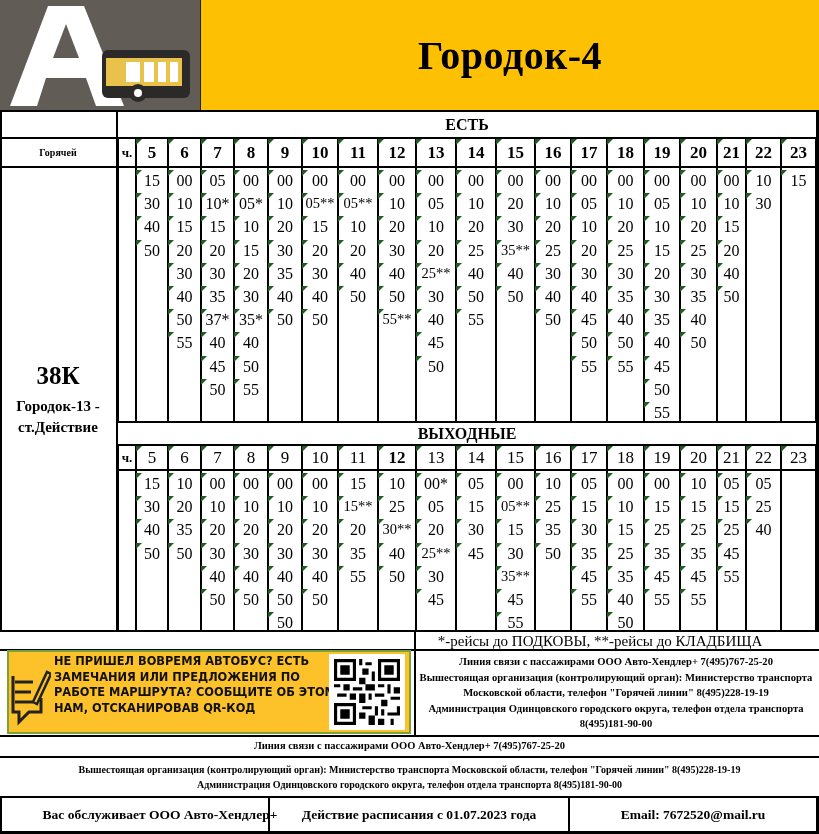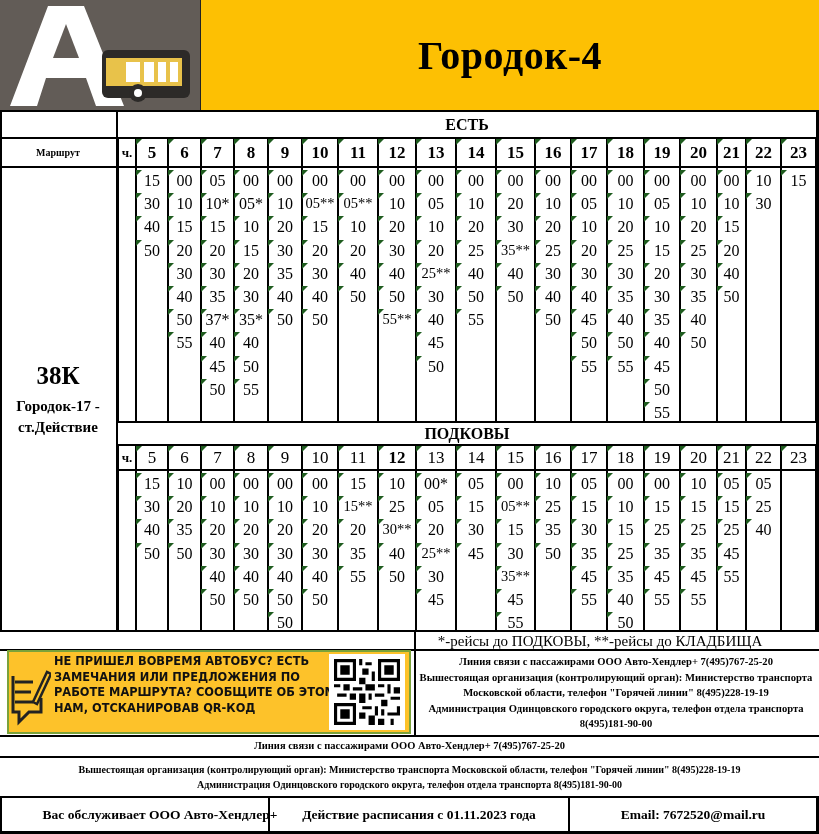--- a/index.html
+++ b/index.html
@@ -43,25 +43,25 @@
 <div class="abs hdr-title">
   <span>Городок-4</span>
 </div>
 
 <div class="abs" style="left:0;top:110px;width:819px;height:2px;background:#000"></div>
 <div class="abs" style="left:0;top:112px;width:2px;height:520px;background:#000"></div>
 <div class="abs" style="left:816px;top:112px;width:3px;height:520px;background:#000"></div>
 
 <div class="abs" style="left:116px;top:112px;width:2px;height:520px;background:#000"></div>
 <div class="abs" style="left:0;top:137px;width:819px;height:2px;background:#000"></div>
-<div class="abs" style="left:0;top:139px;width:116px;height:27px;display:flex;align-items:center;justify-content:center;font-size:10px;font-weight:bold">Маршрут</div>
+<div class="abs" style="left:0;top:139px;width:116px;height:27px;display:flex;align-items:center;justify-content:center;font-size:10px;font-weight:bold">Горячей</div>
 <div class="abs" style="left:0;top:166px;width:116px;height:2px;background:#000"></div>
 
 <div class="abs" style="left:0;top:362px;width:116px;text-align:center;font-size:25px;font-weight:bold">38К</div>
-<div class="abs" style="left:0;top:398px;width:116px;text-align:center;font-size:15px;font-weight:bold">Городок-17 -</div>
+<div class="abs" style="left:0;top:398px;width:116px;text-align:center;font-size:15px;font-weight:bold">Городок-13 -</div>
 <div class="abs" style="left:0;top:419px;width:116px;text-align:center;font-size:15px;font-weight:bold">ст.Действие</div>
 
 <div class="abs sec-title" style="left:118px;top:114px;width:698px;height:22px;line-height:22px">ЕСТЬ</div>
 
 <div id="wk-section">
     <div class="vline" style="left: 117px; top: 139px; height: 283px;"></div>
     <div class="vline" style="left: 135px; top: 139px; height: 283px;"></div>
     <div class="vline" style="left: 167px; top: 139px; height: 283px;"></div>
     <div class="vline" style="left: 200px; top: 139px; height: 283px;"></div>
     <div class="vline" style="left: 233px; top: 139px; height: 283px;"></div>
@@ -270,21 +270,21 @@
       <div class="min"><span class="tri"></span>10</div>
       <div class="min"><span class="tri"></span>30</div>
     </div>
     <div class="hourcell" style="left: 781px; top: 139px; width: 35px; height: 28px;"><span class="tri"></span>23</div>
     <div class="col" style="left: 781px; top: 169px; width: 35px;">
       <div class="min"><span class="tri"></span>15</div>
     </div>
   </div>
 
 <div class="abs" style="left:118px;top:421px;width:698px;height:2px;background:#000"></div>
-<div class="abs sec-title" style="left:118px;top:423px;width:698px;height:21px;line-height:21px">ПОДКОВЫ</div>
+<div class="abs sec-title" style="left:118px;top:423px;width:698px;height:21px;line-height:21px">ВЫХОДНЫЕ</div>
 <div class="abs" style="left:116px;top:444px;width:703px;height:2px;background:#000"></div>
 
 <div id="we-section">
     <div class="vline" style="left: 117px; top: 446px; height: 185px;"></div>
     <div class="vline" style="left: 135px; top: 446px; height: 185px;"></div>
     <div class="vline" style="left: 167px; top: 446px; height: 185px;"></div>
     <div class="vline" style="left: 200px; top: 446px; height: 185px;"></div>
     <div class="vline" style="left: 233px; top: 446px; height: 185px;"></div>
     <div class="vline" style="left: 267px; top: 446px; height: 185px;"></div>
     <div class="vline" style="left: 301px; top: 446px; height: 185px;"></div>
@@ -493,14 +493,14 @@
   <div>Вышестоящая организация (контролирующий орган): Министерство транспорта Московской области, телефон "Горячей линии"   8(495)228-19-19</div>
   <div>Администрация Одинцовского городского округа, телефон отдела транспорта   8(495)181-90-00</div>
 </div>
 <div class="abs" style="left:0;top:796px;width:819px;height:2px;background:#000"></div>
 <div class="abs" style="left:0;top:798px;width:2px;height:34px;background:#000"></div>
 <div class="abs" style="left:268px;top:798px;width:2px;height:34px;background:#000"></div>
 <div class="abs" style="left:568px;top:798px;width:2px;height:34px;background:#000"></div>
 <div class="abs" style="left:816px;top:798px;width:3px;height:34px;background:#000"></div>
 <div class="abs" style="left:0;top:831px;width:819px;height:3px;background:#000"></div>
 <div class="footer-cell" style="left:2px;top:798px;width:316px;height:33px;font-size:13.5px">Вас обслуживает ООО Авто-Хендлер+</div>
-<div class="footer-cell" style="left:270px;top:798px;width:298px;height:33px;font-size:13.5px">Действие расписания с 01.11.2023 года</div>
+<div class="footer-cell" style="left:270px;top:798px;width:298px;height:33px;font-size:13.5px">Действие расписания с 01.07.2023 года</div>
 <div class="footer-cell" style="left:570px;top:798px;width:246px;height:33px;font-size:13.5px">Email:  7672520@mail.ru</div>
 
 </body></html>

